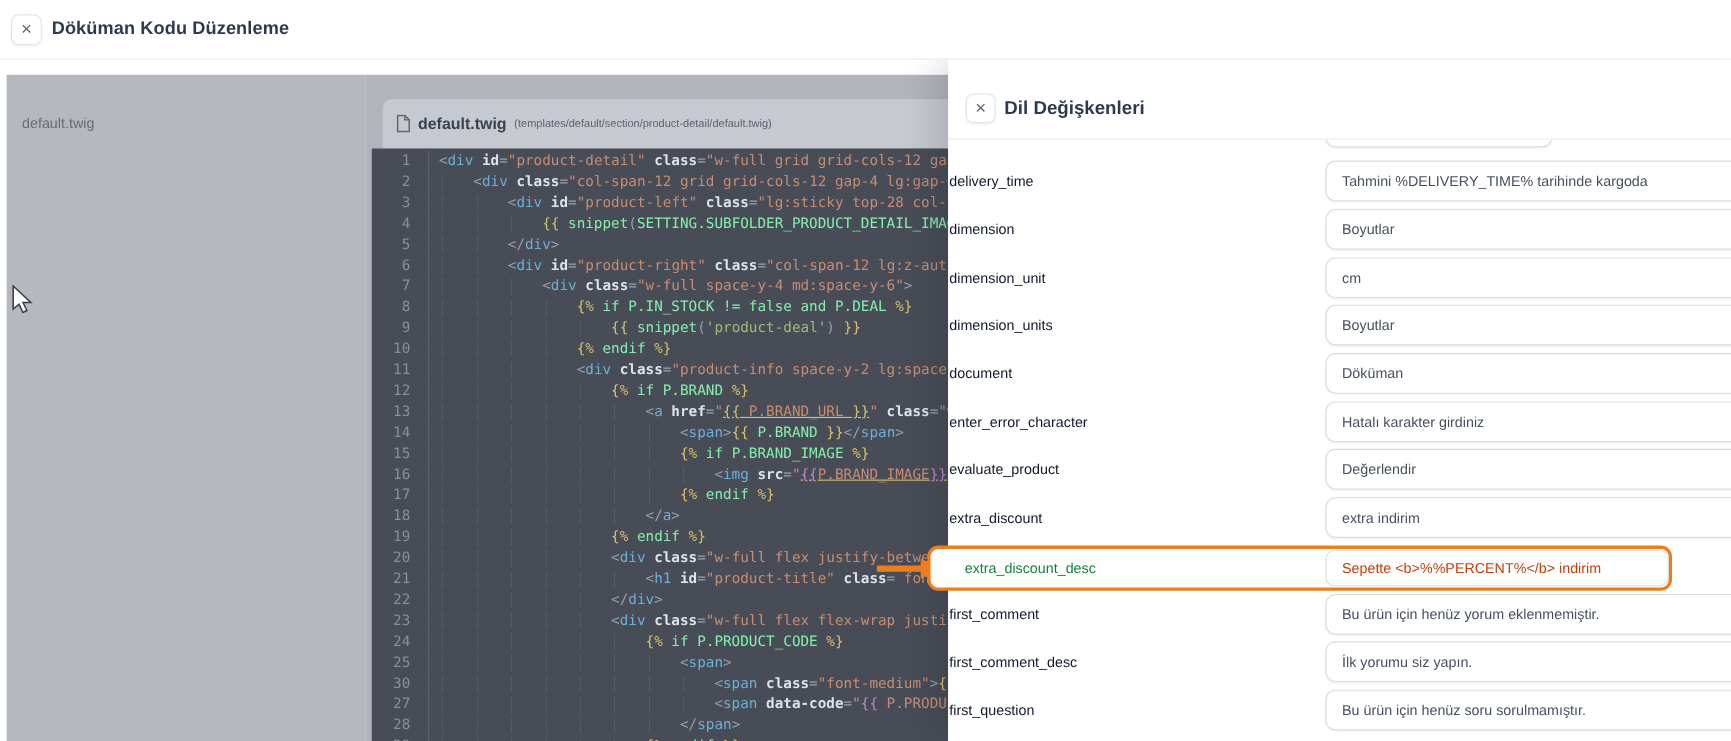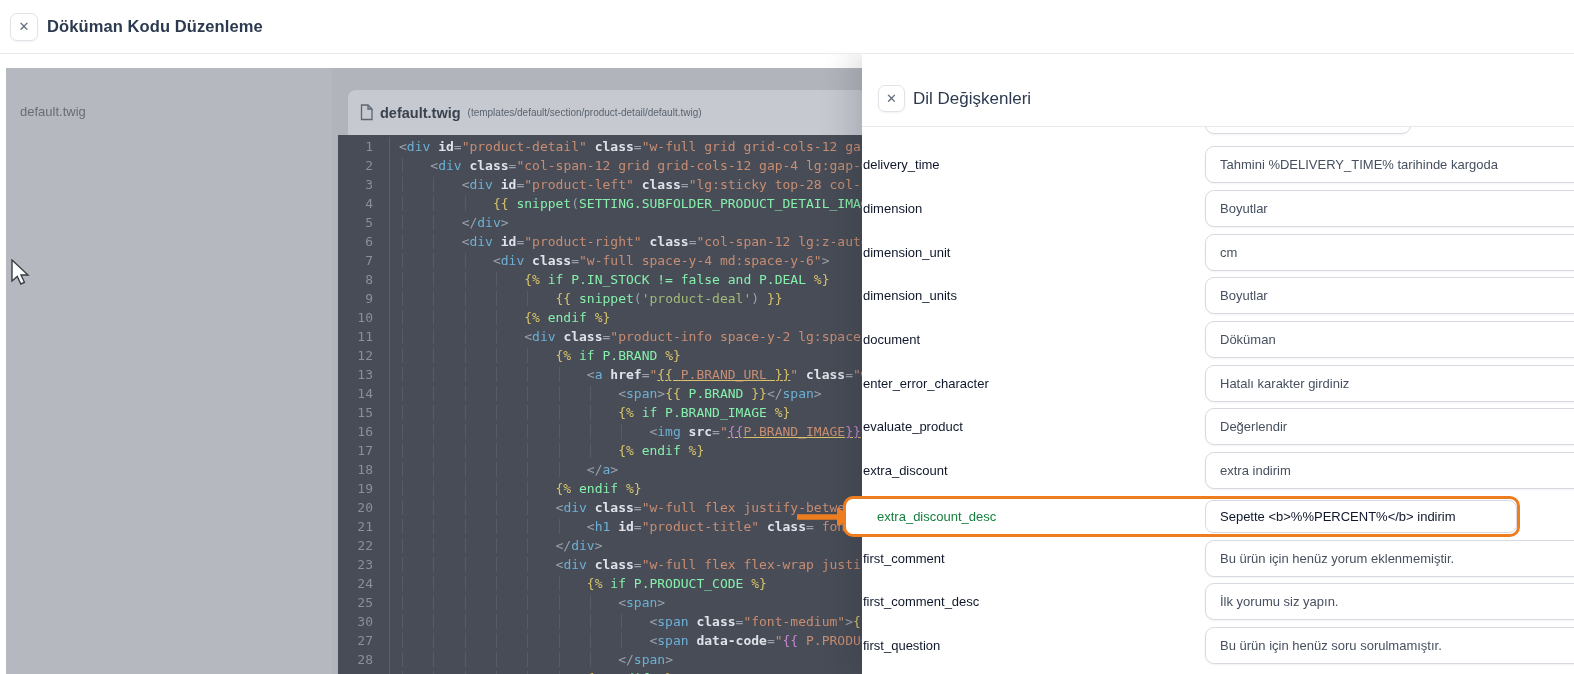--- a/index.html
+++ b/index.html
@@ -27,32 +27,32 @@
   .ct{padding-left:9px;white-space:pre}
   .c-w{color:#86efac}.c-t{color:#6db0d7}.c-p{color:#99a1ac}.c-s{color:#c88d72}
   .c-y{color:#d8c36b}.c-g{color:#a3ba78}.c-m{color:#c585cf}
   .c-a{color:#dfe3e9;font-weight:600}
   .c-ind{background:repeating-linear-gradient(to right,transparent 0 3px,#565b64 3px 4px,transparent 4px 4ch)}
   .u{text-decoration:underline;text-decoration-color:#d8c36b}
 
   
   .drawer{position:absolute;left:862px;top:0;width:712px;height:620px;background:#fff;box-shadow:-12px 0 28px rgba(25,31,40,.15);z-index:10}
   .drawer-close{position:absolute;left:16px;top:31px;width:27px;height:27px}
-  .drawer-title{position:absolute;left:51px;top:35px;font-size:17px;font-weight:400;color:#2c3a50}
+  .drawer-title{position:absolute;left:51px;top:35px;font-size:17px;font-weight:700;color:#2c3a50}
   .drawer-divider{position:absolute;top:72px;left:0;right:0;height:1px;background:#e7eaed}
   .rows{position:absolute;top:73px;left:0;right:0;bottom:0;overflow:hidden;padding-top:16px}
   .prow{height:43.7px;display:flex;align-items:center}
   .prow .key{flex:0 0 343px;padding-left:1px;font-size:13px;color:#0f172a}
   .vinput{flex:0 0 380px;height:37px;border:1px solid #d7dbe1;border-radius:9px;font:13px "Liberation Sans",sans-serif;color:#46505f;padding:0 14px;box-shadow:0 1px 2px rgba(16,24,40,.05);outline:none;background:#fff}
   .vinput.partial{position:absolute;left:343px;top:-30px}
 
   
   .hlbox{position:absolute;left:843px;top:442px;width:677px;height:41px;background:#fff;border:3px solid #ED7D1F;border-radius:10px;z-index:30;display:flex;align-items:center}
   .hlbox .key{padding-left:31px;flex:0 0 359px;font-size:13px;color:#15803d}
-  .hl-input{width:360px;height:33px;border:1px solid #d7dbe1;border-radius:8px;font:13px "Liberation Sans",sans-serif;color:#0f172a;padding:0 14px;outline:none;background:#fff}
+  .hl-input{width:360px;height:33px;border:1px solid #d7dbe1;border-radius:8px;font:13px "Liberation Sans",sans-serif;color:#c2410c;padding:0 14px;outline:none;background:#fff}
 
   .arrow-icon{position:absolute;left:797px;top:453px;z-index:25}
   .cursor-icon{position:absolute;left:10px;top:205px;z-index:50}
 </style>
 </head>
 <body>
 
 <div class="app">
 
   <div class="topbar">

